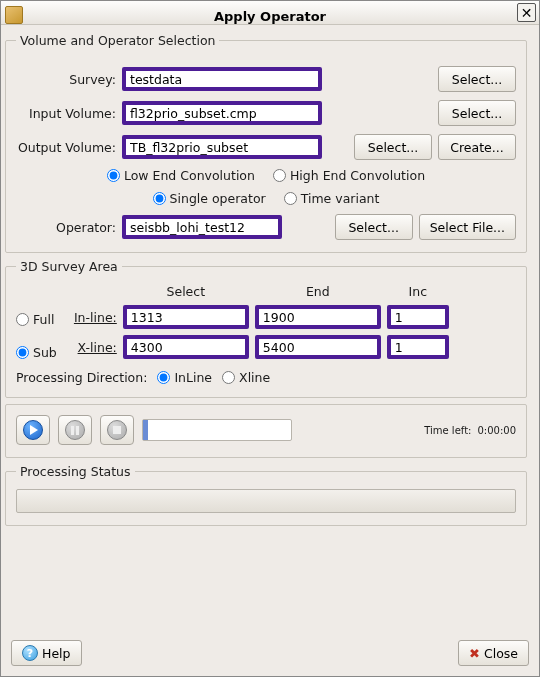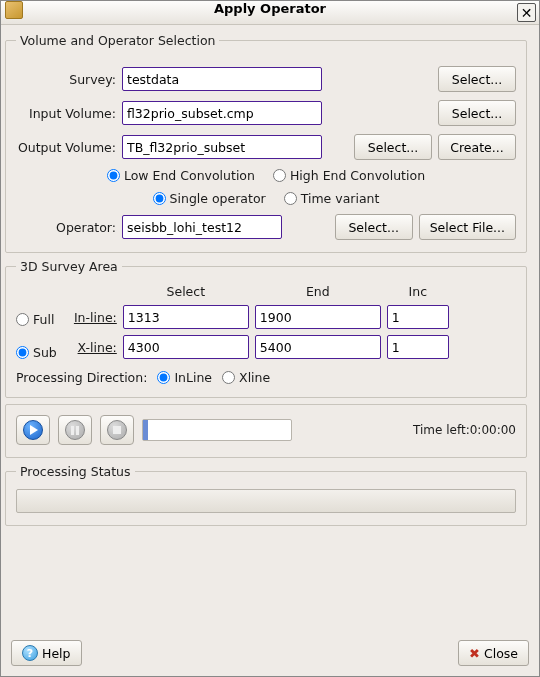--- a/index.html
+++ b/index.html
@@ -8,21 +8,21 @@
     width:540px; height:677px;
     background:#efebe7;
     border:1px solid #888;
     display:flex; flex-direction:column;
     position:relative;
   }
   .titlebar {
     height:24px;
     background:linear-gradient(to bottom,#fdfdfc,#e8e4de);
     border-bottom:1px solid #c8c4bc;
-    display:flex; align-items:flex-start;
+    display:flex; align-items:flex-end;
     font-size:13px; font-weight:bold;
     position:relative;
   }
   .titlebar .ticon {
     width:18px; height:18px; margin-left:4px;
     background:linear-gradient(145deg,#e8c070,#c89830);
     border:1px solid #a07820; border-radius:2px;
     position:relative;
   }
   .titlebar .title { flex:1; text-align:center; padding-right:22px; }
@@ -45,21 +45,21 @@
     border-radius:2px;
     padding:10px 10px 12px 10px;
     margin:0;
   }
   legend { padding:0 4px; font-size:12.5px; color:#222; }
   .row { display:flex; align-items:center; gap:6px; margin-top:8px; }
   .row:first-of-type { margin-top:8px; }
   .label { text-align:right; width:100px; white-space:nowrap; }
   .input {
     height:24px; padding:2px 4px;
-    border:1px solid #4c1d95;
+    border:4px solid #4c1d95;
     background:#fff;
     font-size:12.5px;
     border-radius:2px;
   }
   .btn {
     height:26px;
     padding:0 10px;
     border:1px solid #aaa69e;
     border-radius:3px;
     background:linear-gradient(to bottom,#fdfcfa,#e6e2da);
@@ -108,21 +108,21 @@
   .stop-b { width:8px; height:8px; background:#eee; }
   .progress {
     flex:1; height:22px; max-width:150px;
     border:1px solid #b8b4ac; background:#fff; border-radius:2px;
     position:relative;
   }
   .progress .pfill {
     position:absolute; left:0; top:0; bottom:0; width:5px;
     background:#6a8cd5;
   }
-  .time-wrap { margin-left:auto; display:flex; gap:0; font-size:12px; }
+  .time-wrap { margin-left:auto; display:flex; gap:6px; font-size:10px; }
 
   .status-box {
     height:24px;
     border:1px solid #b8b4ac;
     background:linear-gradient(to bottom,#f3f0ec,#e2ded6);
     border-radius:2px;
   }
 
   .footer {
     display:flex; justify-content:space-between;

